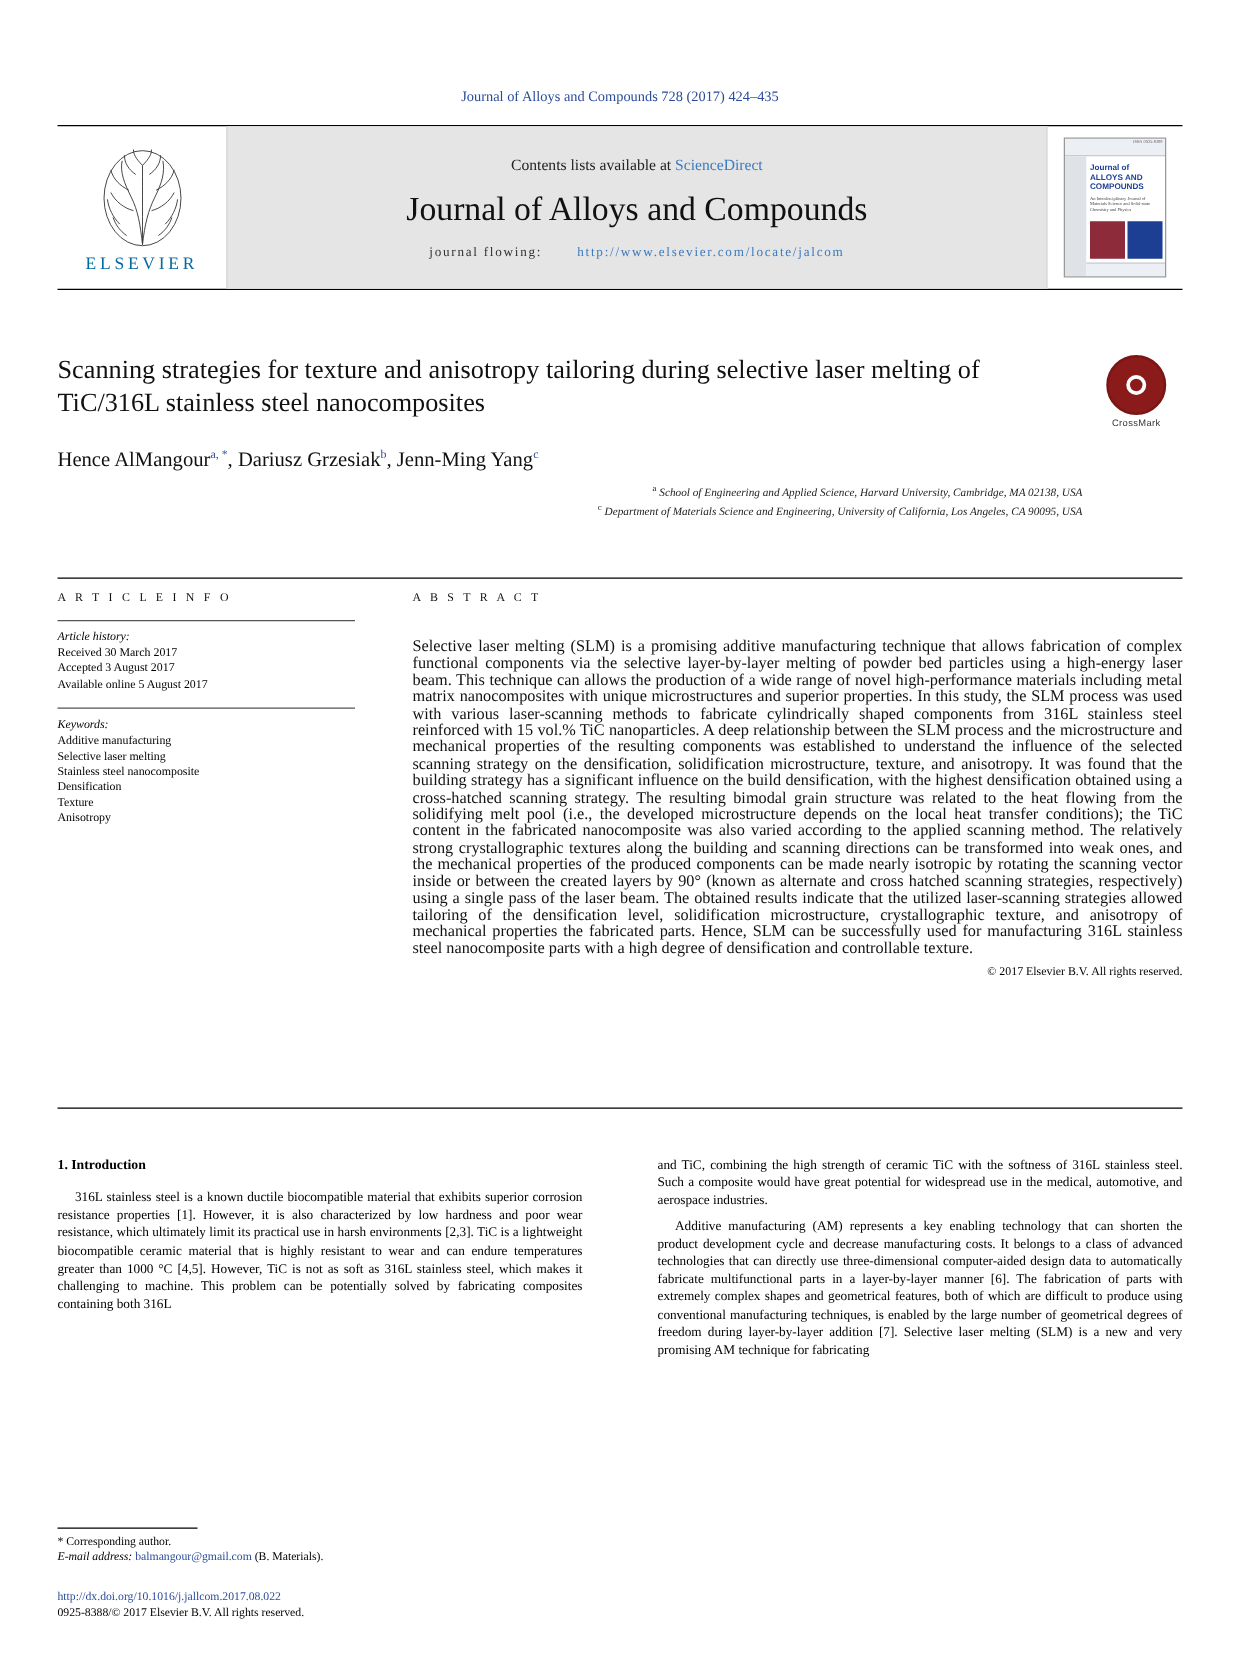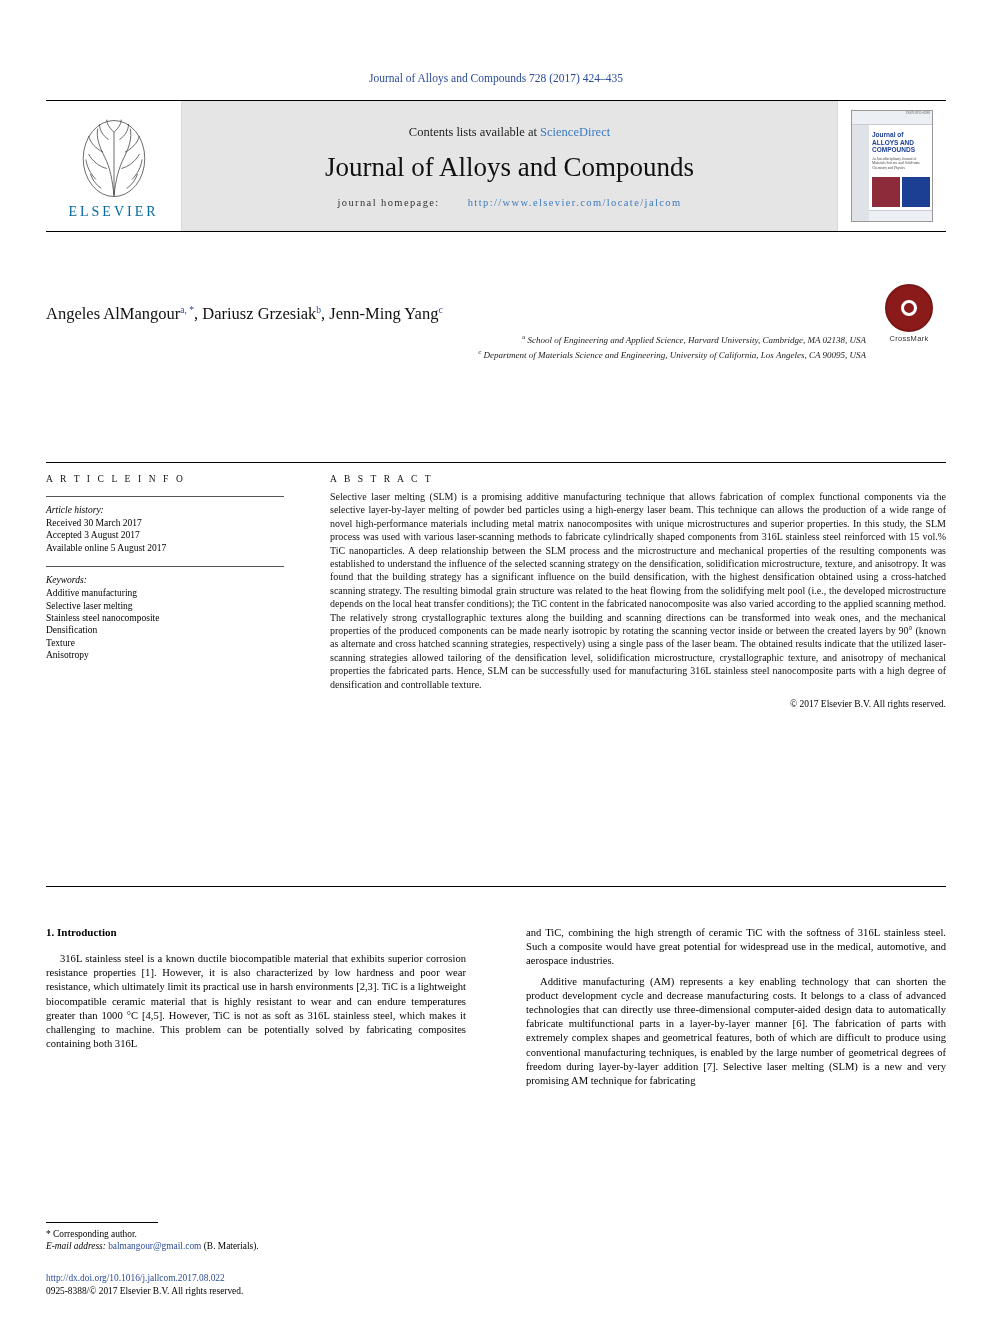--- a/index.html
+++ b/index.html
@@ -286,22 +286,22 @@
   }
   .info-line {
     font-size: 9.5px;
     line-height: 12.4px;
   }
   .kw-list {
     font-size: 9.5px;
     line-height: 12.4px;
   }
   .abstract-text {
-    margin-top: 6px;
-    font-size: 10px;
+    margin-top: 26px;
+    font-size: 13px;
     line-height: 13.4px;
     text-align: justify;
     color: #111;
   }
   .copyright {
     margin-top: 8px;
     font-size: 9.5px;
     text-align: right;
   }
   .sec-rule-bottom {
@@ -396,40 +396,41 @@
           </g>
         </svg>
         <div class="elsevier-word">ELSEVIER</div>
       </div>
       <div class="masthead-center">
         <div class="contents-line">
           <span>Contents lists available at </span><span class="sd">ScienceDirect</span>
         </div>
         <div class="journal-title">Journal of Alloys and Compounds</div>
         <div class="homepage-line">
-          <span>journal homepage: </span><span class="url">http://www.elsevier.com/locate/jalcom</span>
+          <span>journal flowing: </span><span class="url">http://www.elsevier.com/locate/jalcom</span>
         </div>
       </div>
       <div class="cover-thumb">
         <div class="cover-img">
           <div class="cover-top">ISSN 0925-8388</div>
           <div class="cover-leftbar"></div>
           <div class="cover-title">Journal of ALLOYS AND COMPOUNDS</div>
           <div class="cover-sub">An Interdisciplinary Journal of Materials Science and Solid-state Chemistry and Physics</div>
           <div class="cover-sq1"></div>
           <div class="cover-sq2"></div>
           <div class="cover-bottom"></div>
         </div>
       </div>
     </div>
   </div>
 
   <div class="title-block">
+    <div class="paper-title">Scanning strategies for texture and anisotropy tailoring during selective laser melting of TiC/316L stainless steel nanocomposites</div>
     <div class="authors">
-      <span>Angeles AlMangour</span><sup>a, *</sup>, <span>Dariusz Grzesiak</span><sup>b</sup>, <span>Jenn-Ming Yang</span><sup>c</sup>
+      <span>Hence AlMangour</span><sup>a, *</sup>, <span>Dariusz Grzesiak</span><sup>b</sup>, <span>Jenn-Ming Yang</span><sup>c</sup>
     </div>
     <div class="affiliations">
       <div><sup>a</sup> <span>School of Engineering and Applied Science, Harvard University, Cambridge, MA 02138, USA</span></div>
       <div><sup>c</sup> <span>Department of Materials Science and Engineering, University of California, Los Angeles, CA 90095, USA</span></div>
     </div>
   </div>
 
   <div class="crossmark">
     <div class="crossmark-circle"></div>
     <div class="crossmark-label">CrossMark</div>

